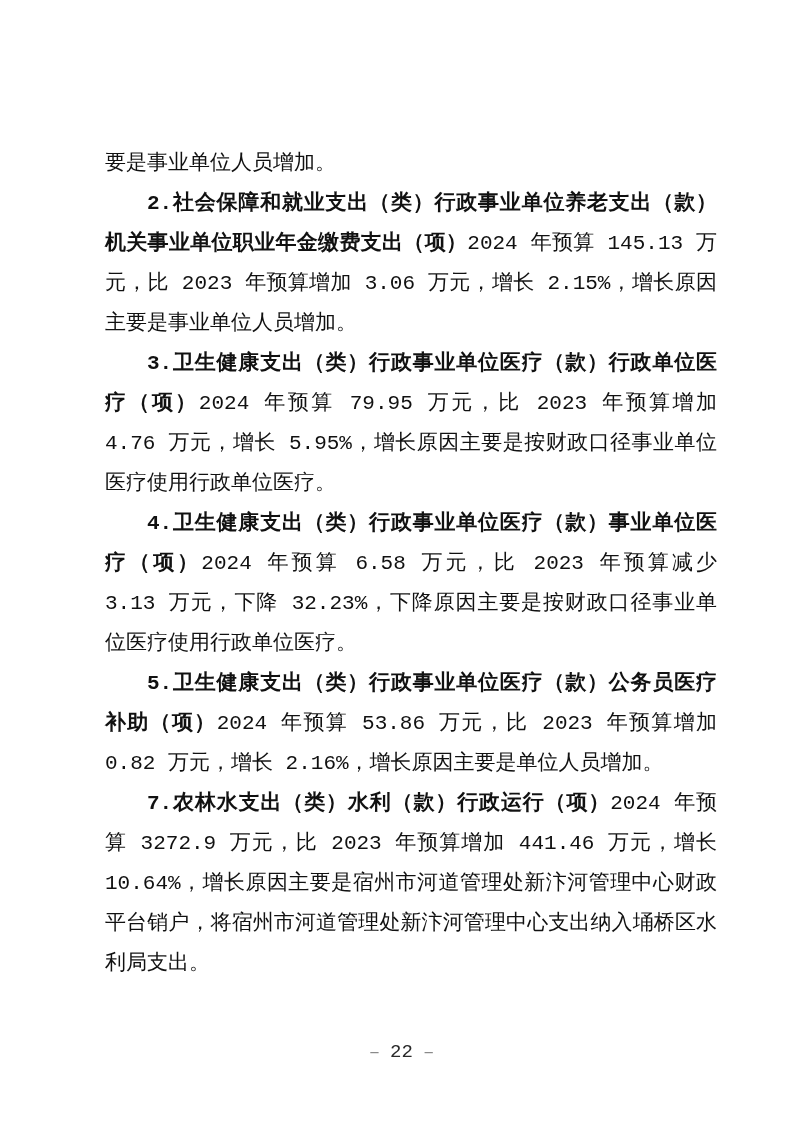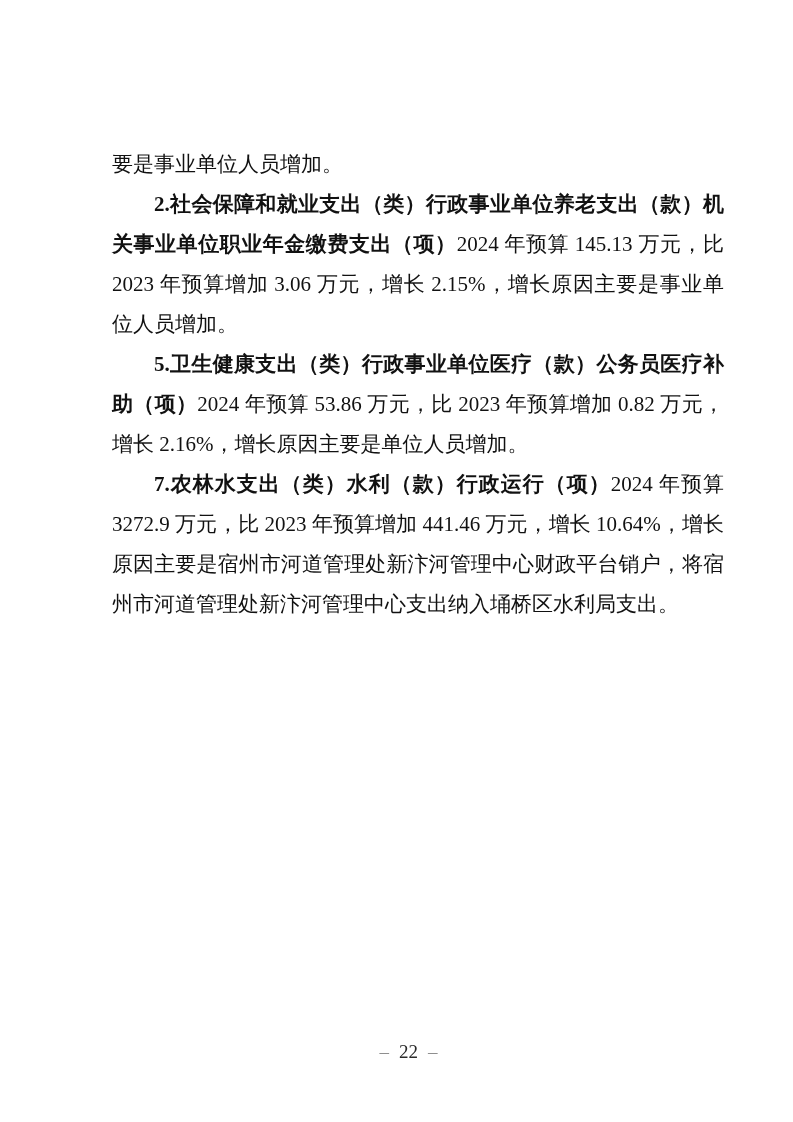--- a/index.html
+++ b/index.html
@@ -6,24 +6,25 @@
   body {
     width: 793px;
     height: 1122px;
     background: #ffffff;
     overflow: hidden;
     position: relative;
     font-family: "Liberation Serif", "DejaVu Serif", serif;
   }
   .page {
     position: absolute;
-    left: 12px; top: 0;
+    left: 5px; top: 0;
     width: 672px; height: 1122px;
     background: #ffffff;
     color: #111111;
+    font-family: Liberation Mono, monospace;
   }
   .text-block {
     position: absolute;
     left: 100px;
     top: 144px;
     width: 612px;
     font-size: 21px;
     line-height: 40px;
     text-align: justify;
     letter-spacing: 0;
@@ -58,21 +59,23 @@
 <body>
 
 <div class="page">
 
   <div class="text-block">
 
     <p class="para"><span class="body-text">要是事业单位人员增加。</span></p>
 
     <p class="para indent"><span class="head">2.社会保障和就业支出（类）行政事业单位养老支出（款）机关事业单位职业年金缴费支出（项）</span><span class="body-text">2024 年预算 145.13 万元，比 2023 年预算增加 3.06 万元，增长 2.15%，增长原因主要是事业单位人员增加。</span></p>
 
+    <p class="para indent"><span class="head">3.卫生健康支出（类）行政事业单位医疗（款）行政单位医疗（项）</span><span class="body-text">2024 年预算 79.95 万元，比 2023 年预算增加 4.76 万元，增长 5.95%，增长原因主要是按财政口径事业单位医疗使用行政单位医疗。</span></p>
 
+    <p class="para indent"><span class="head">4.卫生健康支出（类）行政事业单位医疗（款）事业单位医疗（项）</span><span class="body-text">2024 年预算 6.58 万元，比 2023 年预算减少 3.13 万元，下降 32.23%，下降原因主要是按财政口径事业单位医疗使用行政单位医疗。</span></p>
 
     <p class="para indent"><span class="head">5.卫生健康支出（类）行政事业单位医疗（款）公务员医疗补助（项）</span><span class="body-text">2024 年预算 53.86 万元，比 2023 年预算增加 0.82 万元，增长 2.16%，增长原因主要是单位人员增加。</span></p>
 
     <p class="para indent"><span class="head">7.农林水支出（类）水利（款）行政运行（项）</span><span class="body-text">2024 年预算 3272.9 万元，比 2023 年预算增加 441.46 万元，增长 10.64%，增长原因主要是宿州市河道管理处新汴河管理中心财政平台销户，将宿州市河道管理处新汴河管理中心支出纳入埇桥区水利局支出。</span></p>
 
   </div>
 
   <div class="footer"><span class="dash">–</span><span class="num">22</span><span class="dash">–</span></div>
 
 </div>

